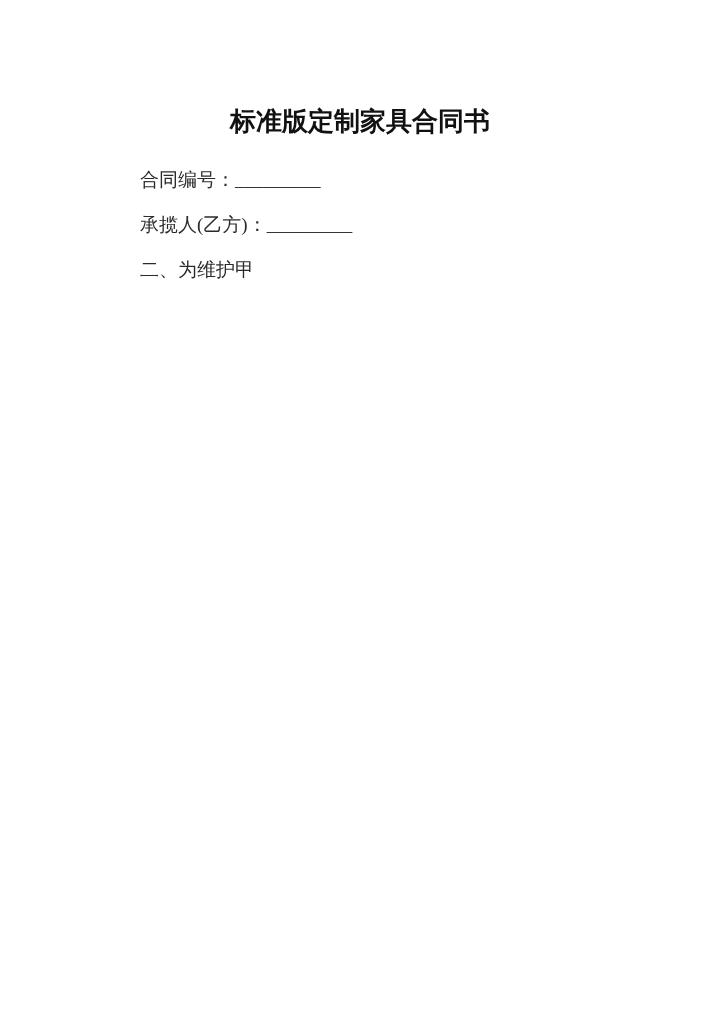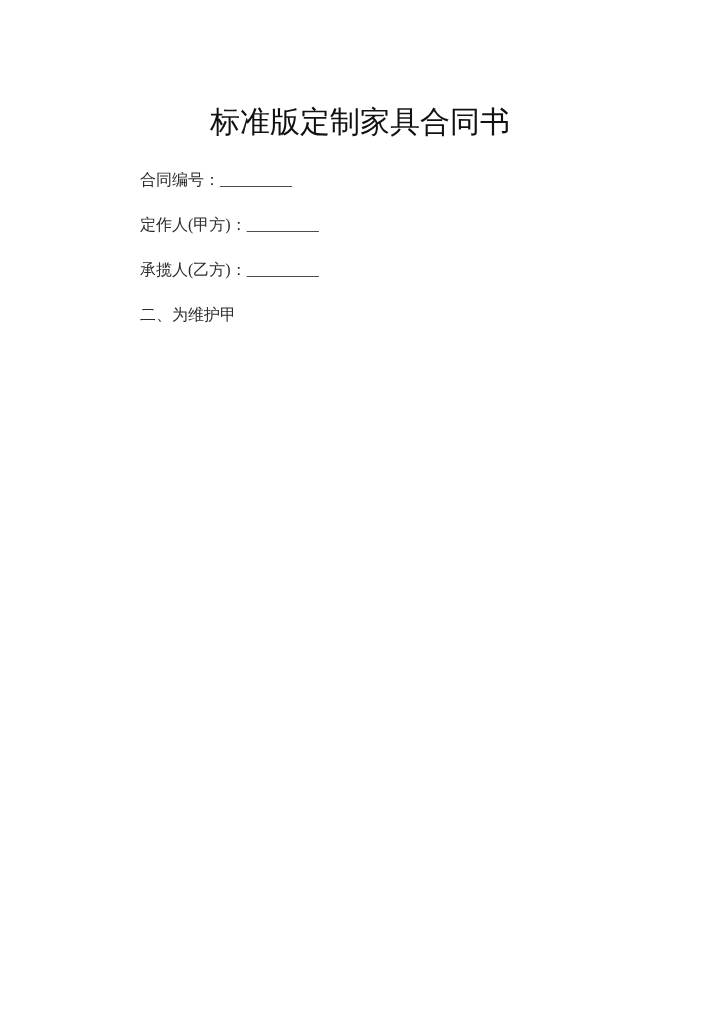--- a/index.html
+++ b/index.html
@@ -18,50 +18,49 @@
     height: 1017px;
     background: #ffffff;
     box-sizing: border-box;
     padding-top: 104px;
     font-family: "Liberation Serif", "DejaVu Serif", serif;
     color: #2b2b2b;
   }
   .doc-title {
     margin: 0 0 22px 0;
     text-align: center;
-    font-size: 30px;
+    font-size: 26px;
     line-height: 36px;
-    font-weight: normal;
+    font-weight: bold;
     color: #111111;
     letter-spacing: 0;
   }
   .doc-body {
     padding: 0 82px 0 85px;
-    font-size: 16px;
+    font-size: 19px;
     line-height: 36px;
     text-align: justify;
   }
   .doc-body p {
     margin: 0 0 9px 0;
     text-indent: 55px;
     word-break: break-word;
   }
 </style>
 </head>
 <body>
 
 <div class="doc-page">
 
   <h1 class="doc-title">标准版定制家具合同书</h1>
 
   <div class="doc-body">
 
     <p>合同编号：_________</p>
 
-    <p>定作人(甲方)：_________</p>
 
     <p>承揽人(乙方)：_________</p>
 
 
 
 
 
     <p>二、为维护甲</p>
 
 

